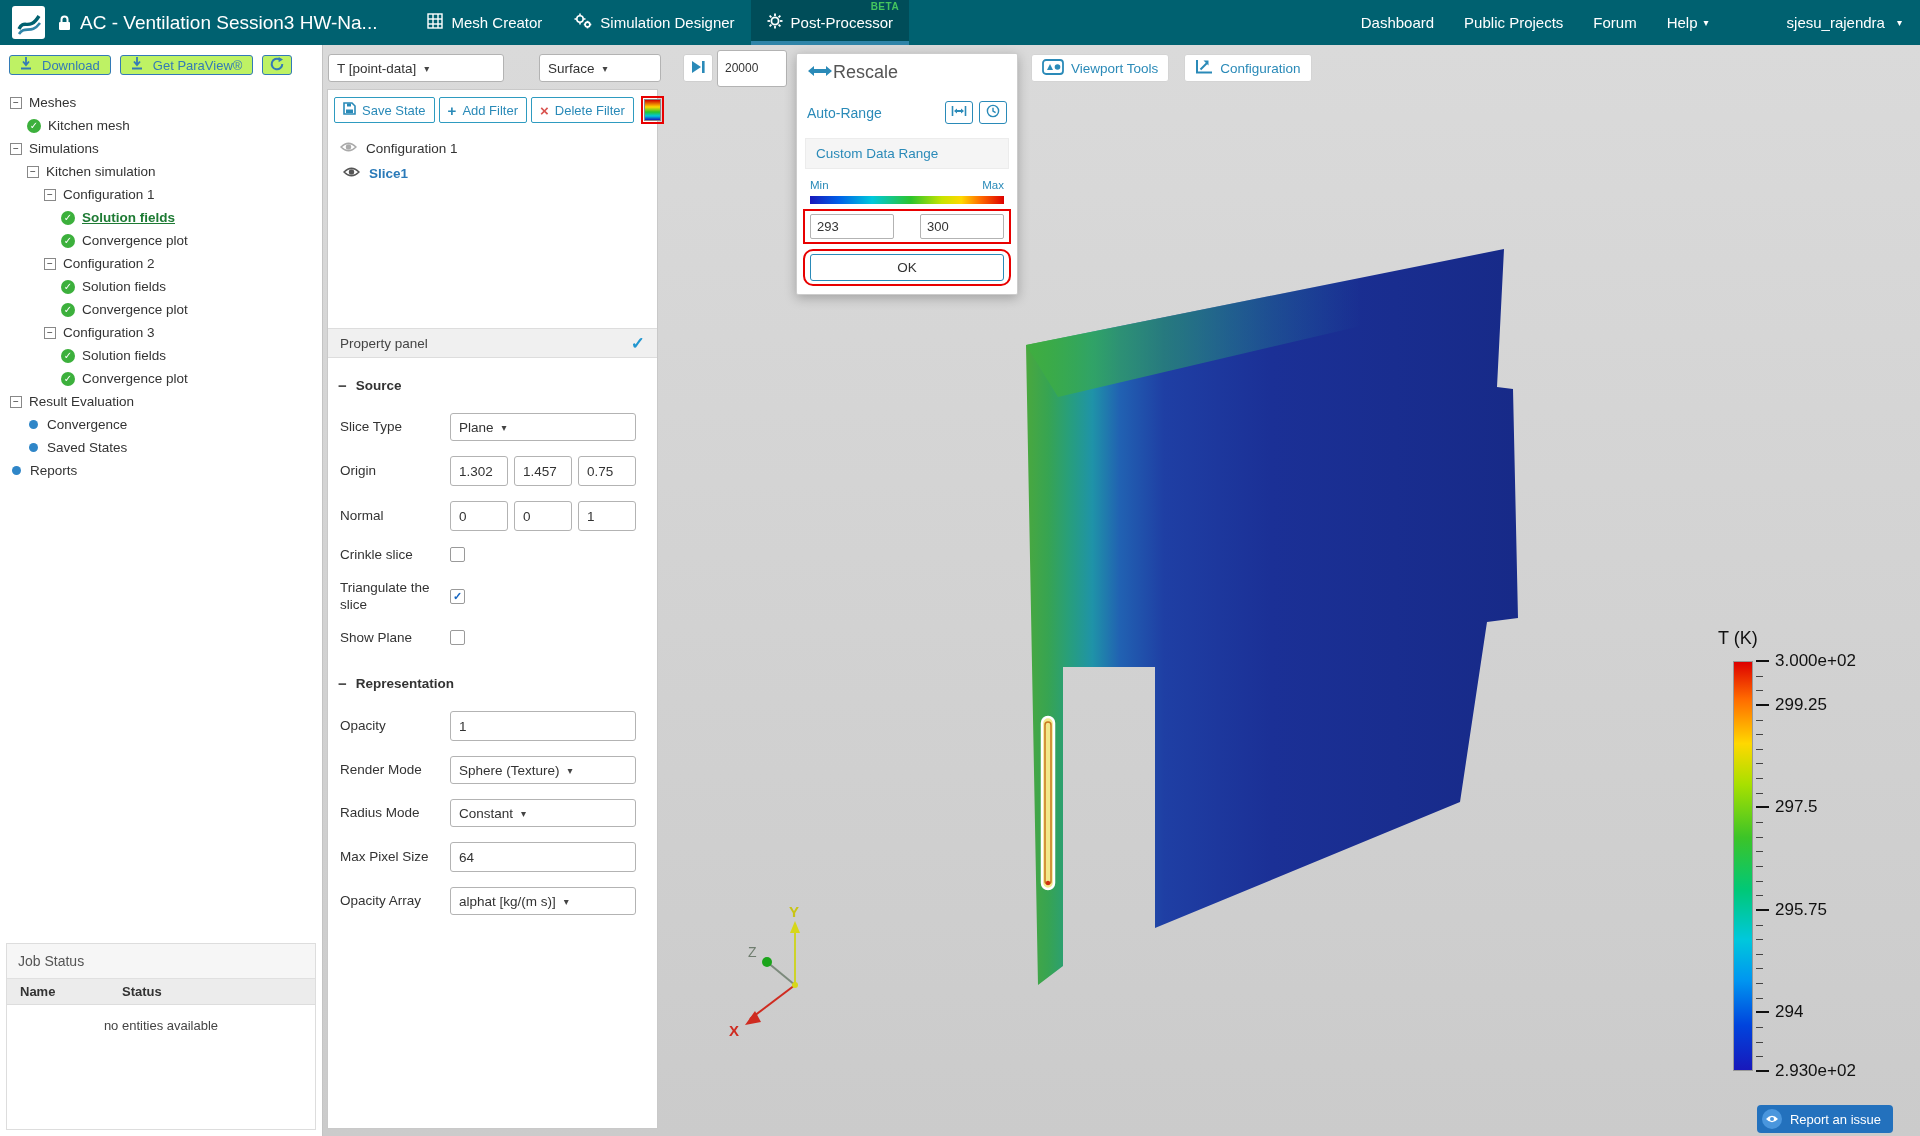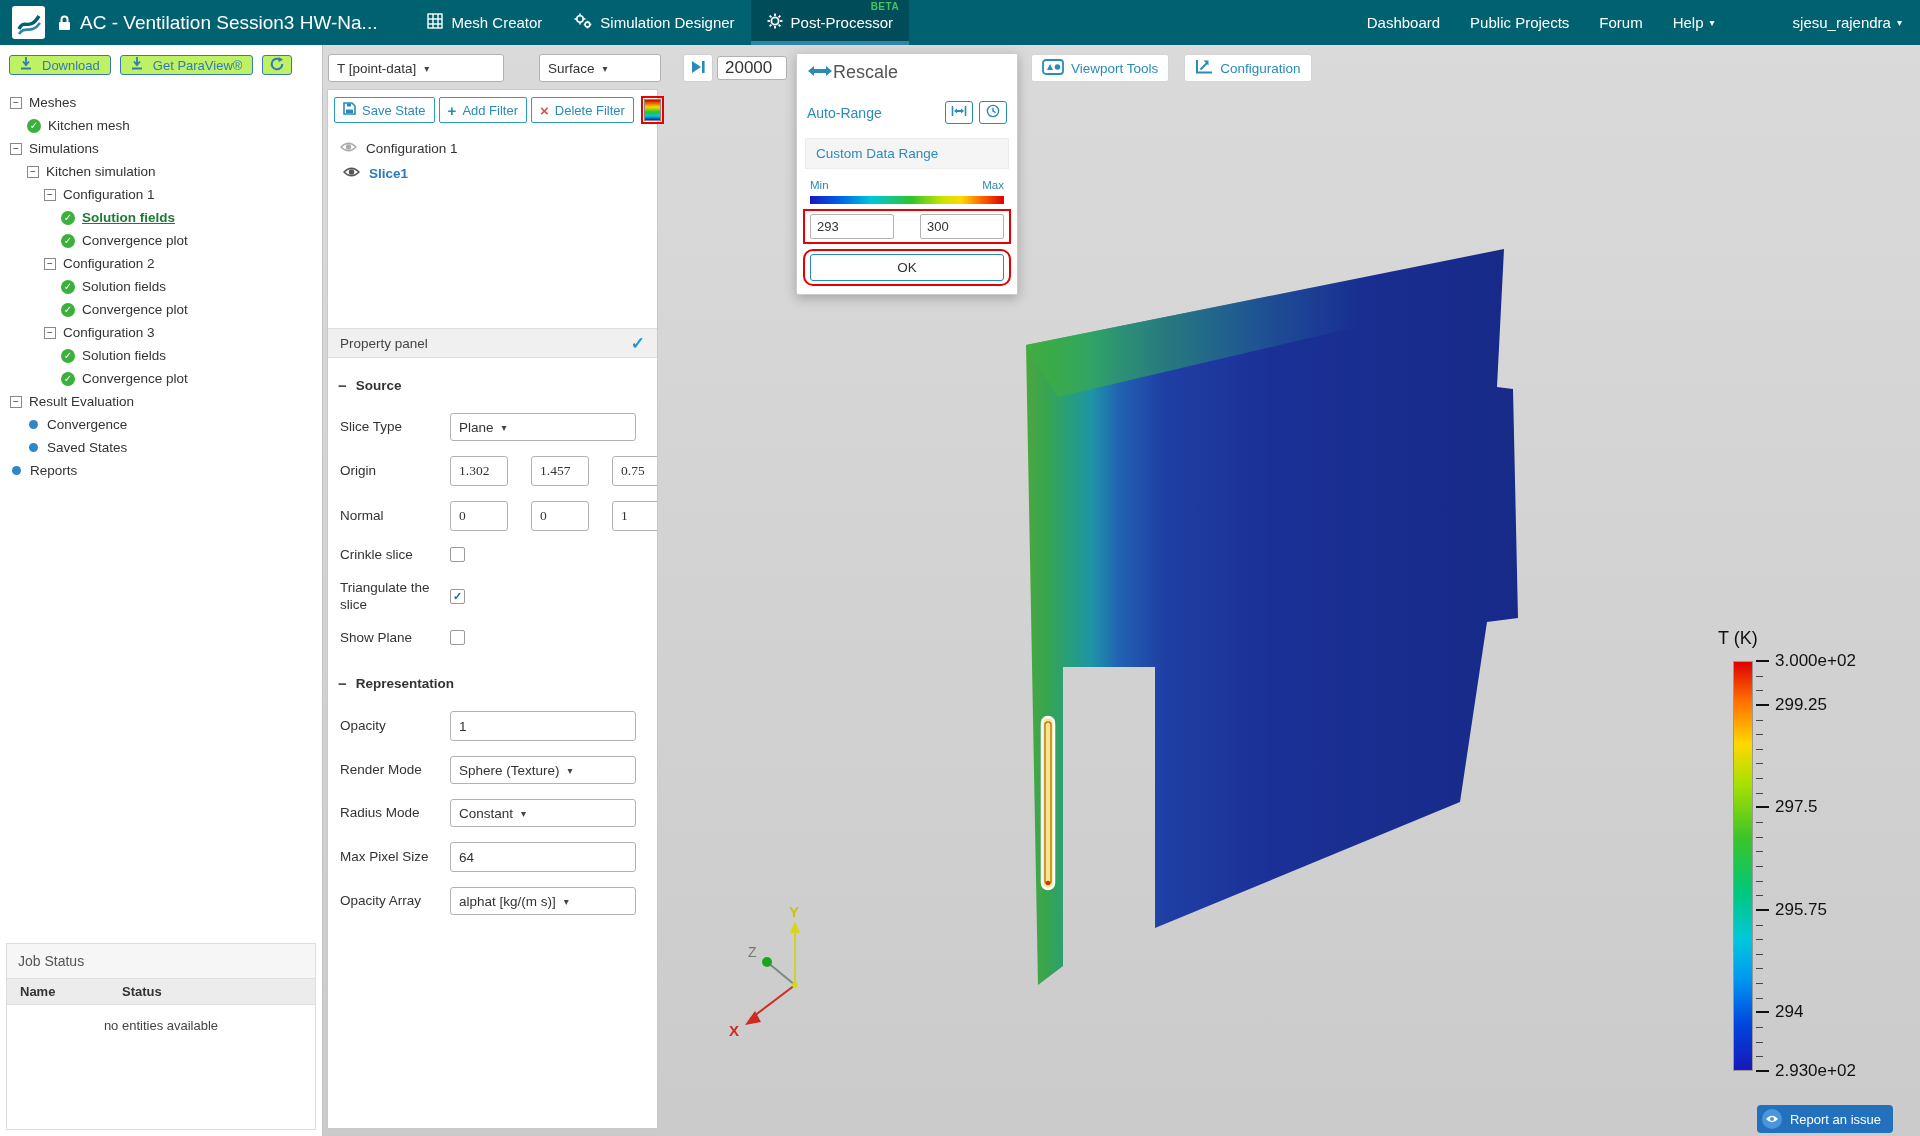--- a/index.html
+++ b/index.html
@@ -9,21 +9,21 @@
   
   .navbar { height:45px; background:#006170; display:flex; align-items:center; padding:0 12px; position:relative; }
   .logo { width:33px; height:33px; background:#fff; border-radius:3px; display:flex; align-items:center; justify-content:center; margin-right:12px; flex:none; }
   .lock { margin-right:8px; display:flex; }
   .proj-title { color:#fff; font-size:19px; white-space:nowrap; max-width:340px; overflow:hidden; }
   .nav-tabs { display:flex; height:100%; margin-left:34px; }
   .nav-tab { display:flex; align-items:center; gap:8px; padding:0 16px; color:#fff; font-size:15px; position:relative; height:100%; cursor:pointer; white-space:nowrap; }
   .nav-tab.active { background:rgba(0,0,0,0.2); box-shadow:inset 0 -4px 0 #2f84a8; }
   .beta-badge { position:absolute; top:1px; right:10px; color:#44c45e; font-size:10px; font-weight:bold; letter-spacing:0.5px; }
   .nav-links { margin-left:auto; display:flex; align-items:center; gap:30px; color:#fff; font-size:15px; padding-right:6px; white-space:nowrap; }
-  .nav-user { margin-left:48px; display:flex; align-items:center; gap:6px; }
+  .nav-user { margin-left:48px; display:flex; align-items:center; gap:12px; }
   .nav-help { display:flex; align-items:center; gap:6px; }
   .caret { font-size:10px; color:inherit; }
 
   
   .app { display:flex; height:1091px; }
 
   
   .sidebar { width:323px; flex:none; background:#fff; border-right:1px solid #c3c3c3; display:flex; flex-direction:column; }
   .sidebar-toolbar { padding:10px 9px 8px; display:flex; gap:9px; }
   .sb-btn { height:20px; border:1px solid #337ab7; color:#337ab7; background:#bef264; border-radius:3px; font-size:13px; display:flex; align-items:center; gap:10px; padding:0 10px; cursor:pointer; }
@@ -45,21 +45,21 @@
   .main { flex:1; position:relative; background:linear-gradient(#dadada,#cbcbcb); overflow:hidden; }
   .scene { position:absolute; left:0; top:0; }
 
   
   .main-toolbar { position:absolute; left:0; top:8px; right:0; height:30px; display:flex; align-items:center; z-index:5; }
   .select { background:#fff; border:1px solid #b3b3b3; border-radius:3px; height:28px; display:flex; align-items:center; padding:0 8px; font-size:13.5px; color:#333; cursor:pointer; }
   .select .caret { color:#444; margin-left:8px; }
   .sel-field { margin-left:5px; width:176px; }
   .sel-surface { margin-left:35px; width:122px; }
   .play-btn { margin-left:22px; width:30px; height:28px; background:#fff; border:1px solid #cfcfcf; border-radius:3px; display:flex; align-items:center; justify-content:center; cursor:pointer; }
-  .frame-input { margin-left:4px; width:70px; height:24px; border:1px solid #b3b3b3; border-radius:3px; padding:0 7px; font-size:17px; color:#333; }
+  .frame-input { margin-left:4px; width:70px; height:37px; border:1px solid #b3b3b3; border-radius:3px; padding:0 7px; font-size:12px; color:#333; }
   .tool-btn { background:#fff; border:1px solid #d4d4d4; border-radius:3px; height:28px; display:flex; align-items:center; gap:7px; padding:0 10px; color:#2a8ab8; font-size:13.5px; cursor:pointer; }
   .btn-vptools { margin-left:244px; }
   .btn-config { margin-left:15px; }
 
   
   .filter-panel { position:absolute; left:4px; top:44px; width:331px; bottom:7px; background:#fff; border:1px solid #c9c9c9; z-index:6; display:flex; flex-direction:column; }
   .fp-toolbar { display:flex; align-items:center; padding:6px; gap:4px; flex:none; }
   .fp-btn { height:26px; border:1px solid #2e9bc0; background:#fff; color:#2a8ab8; font-size:13px; border-radius:2px; display:flex; align-items:center; gap:6px; padding:0 8px; cursor:pointer; white-space:nowrap; }
   .plus-glyph { font-size:15px; font-weight:bold; color:#2a8ab8; line-height:1; }
   .x-glyph { font-size:15px; font-weight:bold; color:#d9534f; line-height:1; }
@@ -71,21 +71,21 @@
   .fp-tree-row.selected .lbl { color:#2a7ab9; font-weight:bold; }
   .prop-header { height:30px; background:#f0f0f0; border-top:1px solid #ddd; border-bottom:1px solid #ddd; display:flex; align-items:center; justify-content:space-between; padding:0 12px; font-size:13.5px; color:#444; flex:none; }
   .prop-check { color:#2196d0; font-weight:bold; font-size:17px; cursor:pointer; }
   .fp-body { padding-top:18px; flex:1; overflow:hidden; }
   .section-title { display:flex; align-items:center; gap:9px; padding:0 10px; margin:2px 0 20px; font-weight:bold; font-size:13.5px; color:#333; cursor:pointer; }
   .collapse-icon { font-size:15px; color:#444; font-weight:bold; line-height:1; }
   .form-row { display:flex; align-items:center; margin:0 0 15px; padding:0 12px; }
   .form-row label { width:110px; flex:none; font-size:13.5px; color:#333; line-height:1.3; }
   .w182 { width:186px; }
   .fp-input { height:30px; border:1px solid #b3b3b3; border-radius:3px; padding:0 8px; font-size:13.5px; color:#333; }
-  .triple { display:flex; gap:23px;font-family:Liberation Serif, serif; }
+  .triple { display:flex; gap:6px; }
   .triple .fp-input { width:58px; }
   .checkbox { width:15px; height:15px; border:1px solid #9a9a9a; border-radius:2px; background:#fff; display:inline-flex; align-items:center; justify-content:center; font-size:11px; color:#1766c0; font-weight:bold; cursor:pointer; }
   .rep-gap { margin-top:30px; }
 
   
   .rescale-popup { position:absolute; left:473px; top:8px; width:222px; background:#fff; border:1px solid #ccc; border-radius:2px; box-shadow:0 3px 12px rgba(0,0,0,0.25); z-index:10; padding-bottom:4px; }
   .rp-rescale { display:flex; align-items:center; padding:8px 10px 10px; color:#555; font-size:18px; cursor:pointer; }
   .rp-autorange { display:flex; align-items:center; justify-content:space-between; padding:8px 10px 12px; }
   .rp-autorange .ar-lbl { color:#2a8ab8; font-size:14px; cursor:pointer; }
   .rp-ar-btns { display:flex; gap:6px; }

